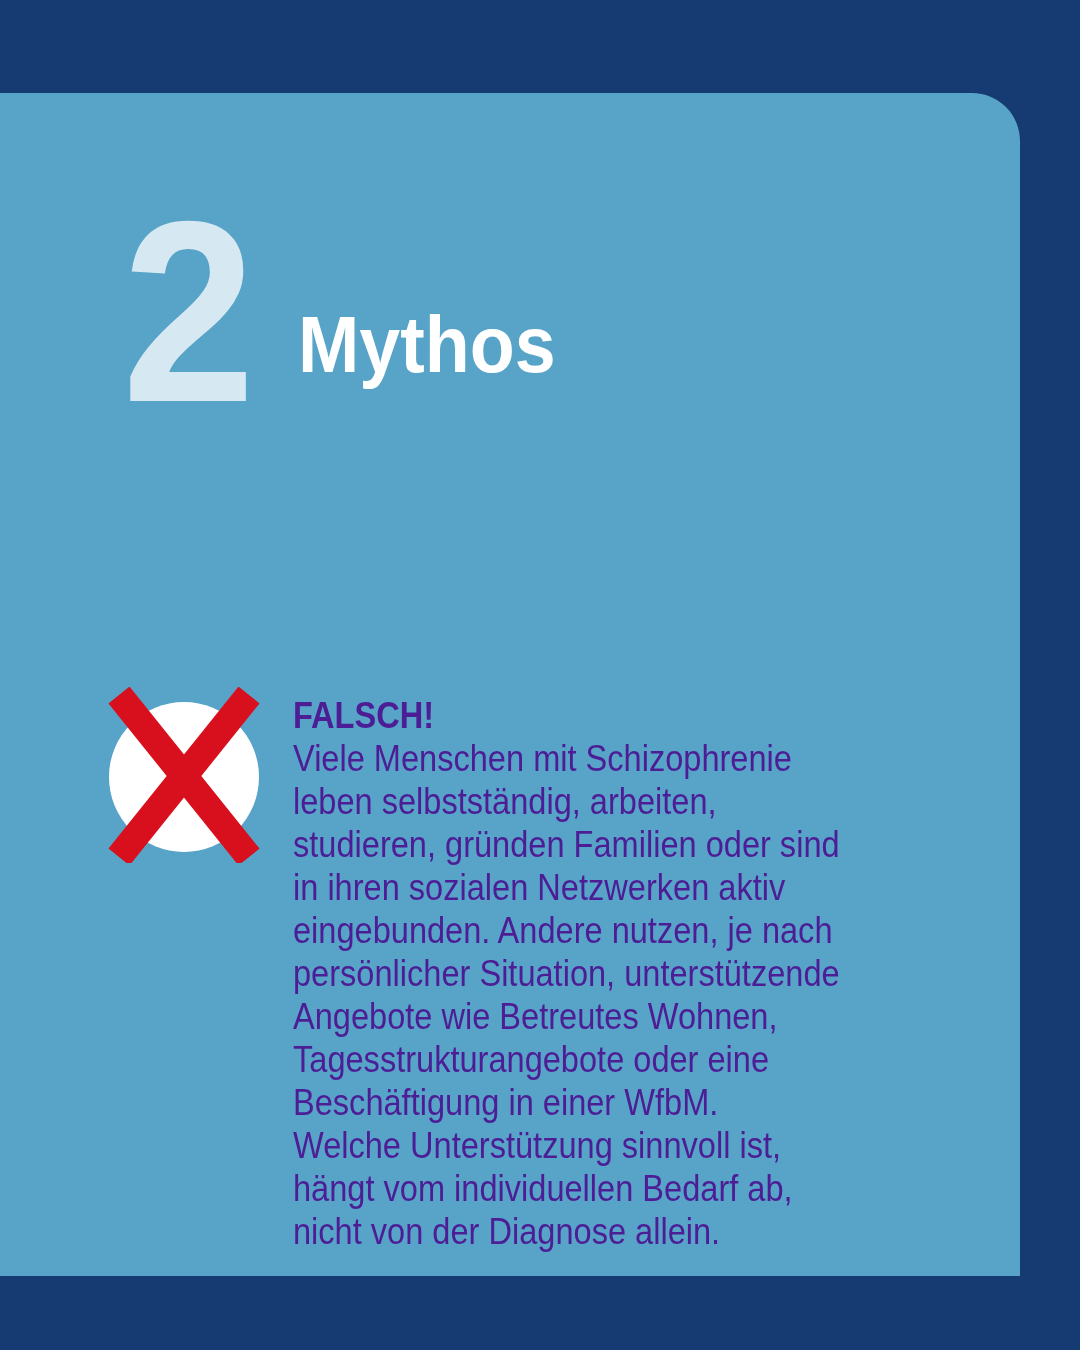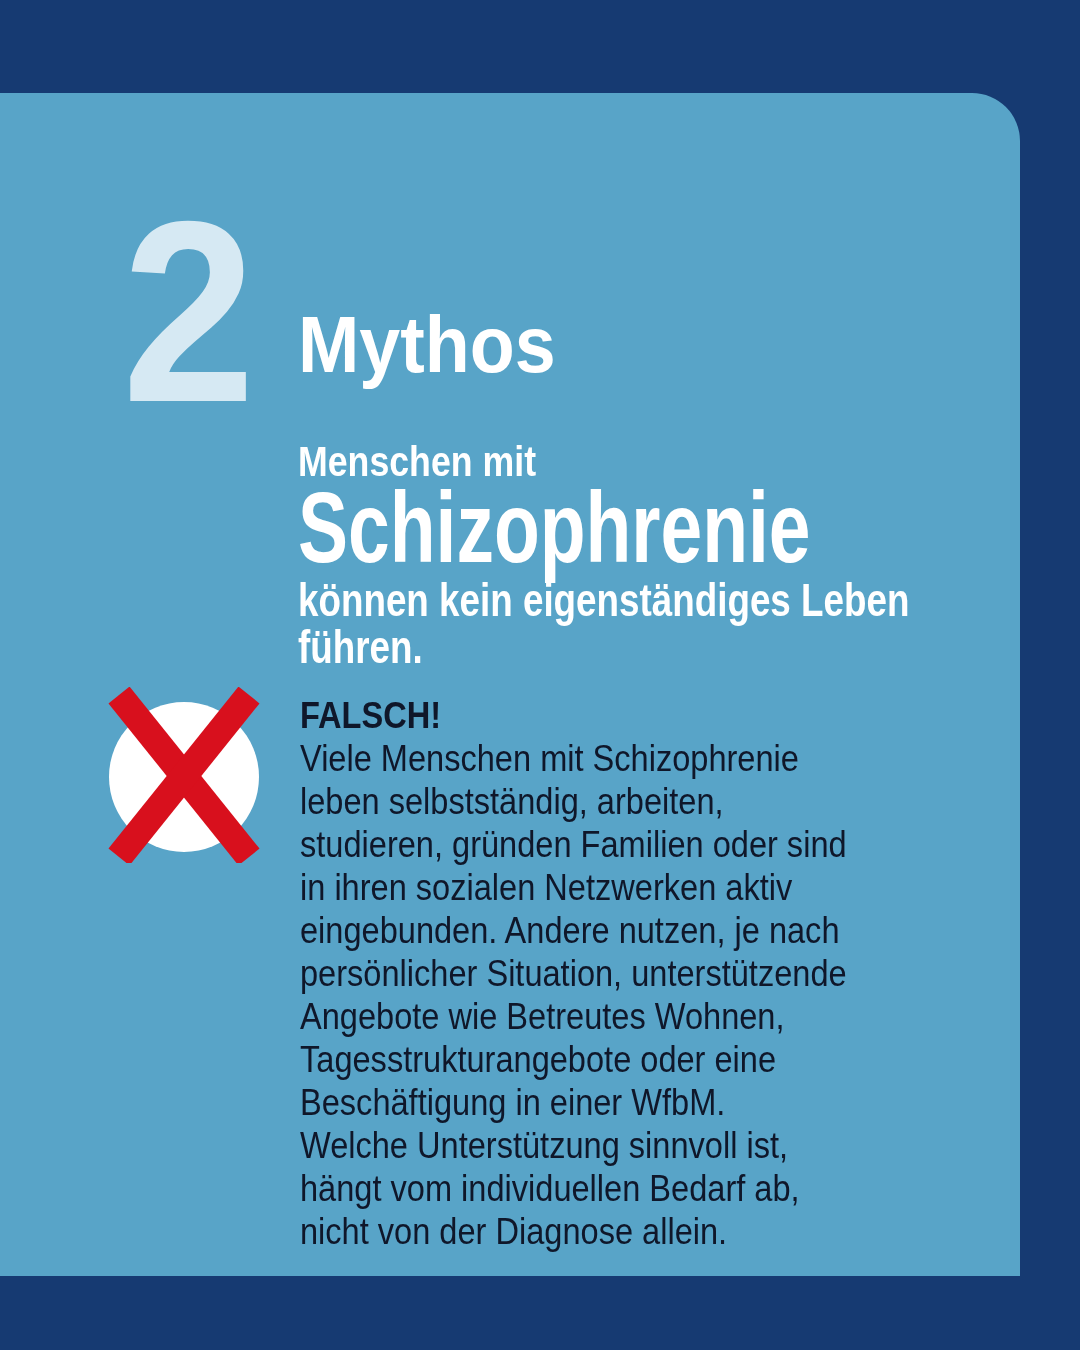--- a/index.html
+++ b/index.html
@@ -80,23 +80,23 @@
   }
   .x-icon {
     position: absolute;
     left: 105px;
     top: 594px;
     width: 160px;
     height: 176px;
   }
   .debunk-block {
     position: absolute;
-    left: 300px;
+    left: 293px;
     top: 601px;
-    color: #0f172a;
+    color: #4c1d95;
     font-size: 37px;
     line-height: 43px;
   }
   .debunk-label {
     font-weight: 700;
     transform: scaleX(0.88);
     transform-origin: left center;
     white-space: nowrap;
   }
   .debunk-line {
@@ -109,26 +109,20 @@
 </head>
 <body>
 
 <div class="canvas">
   <div class="card">
 
     <div class="big-number">2</div>
 
     <div class="mythos-title">Mythos</div>
 
-    <div class="myth-block">
-      <div class="myth-intro">Menschen mit</div>
-      <div class="myth-keyword">Schizophrenie</div>
-      <div class="myth-statement-line">können kein eigenständiges Leben</div>
-      <div class="myth-statement-line">führen.</div>
-    </div>
 
     <svg class="x-icon" viewBox="0 0 160 176" xmlns="http://www.w3.org/2000/svg">
       <circle cx="79" cy="90" r="75" fill="#ffffff"></circle>
       <line x1="14" y1="8" x2="144" y2="170" stroke="#d8101d" stroke-width="27"></line>
       <line x1="144" y1="8" x2="14" y2="170" stroke="#d8101d" stroke-width="27"></line>
     </svg>
 
     <div class="debunk-block">
       <div class="debunk-label">FALSCH!</div>
       <div class="debunk-line">Viele Menschen mit Schizophrenie</div>

